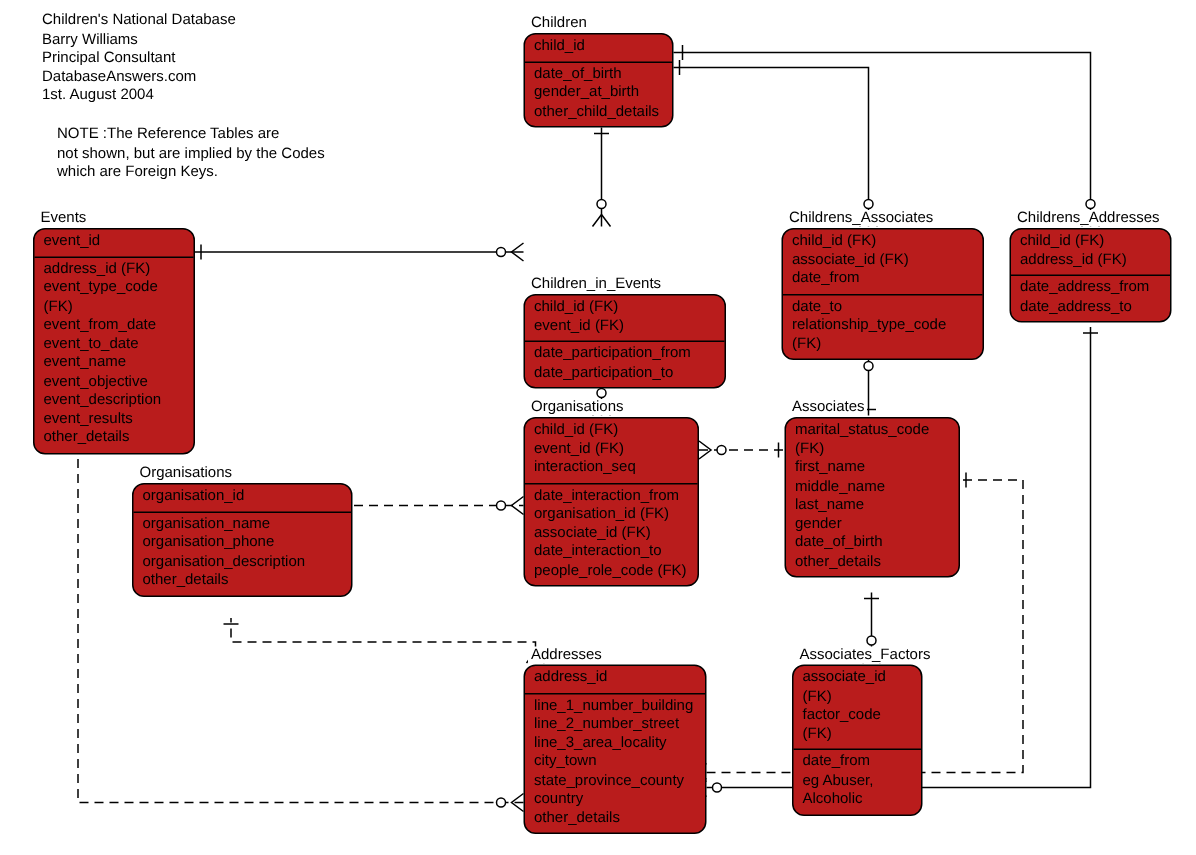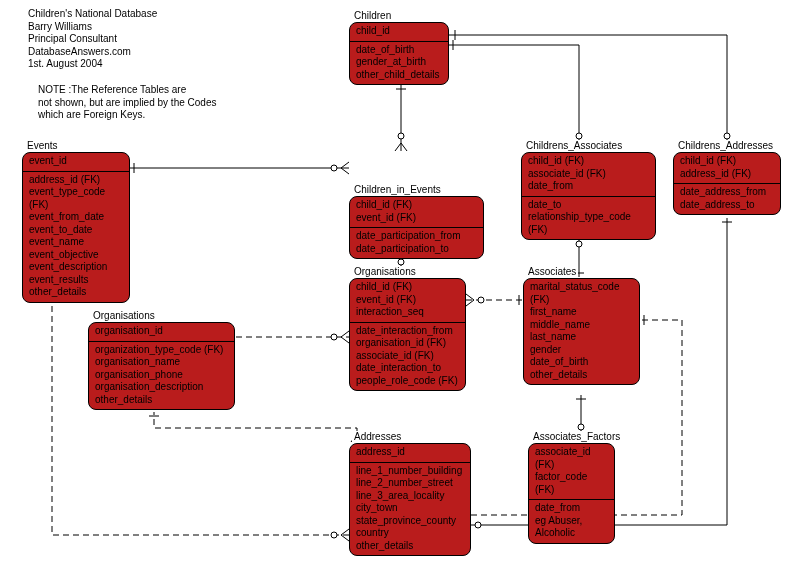--- a/index.html
+++ b/index.html
@@ -236,21 +236,20 @@
     <div>other_details</div>
   </div>
 </div>
 
 <div class="entity" style="left:88px; top:322px; width:147px;">
   <div class="title">Organisations</div>
   <div class="section">
     <div>organisation_id</div>
   </div>
   <div class="section">
-    <div>organization_type_code (FK)</div>
     <div>organisation_name</div>
     <div>organisation_phone</div>
     <div>organisation_description</div>
     <div>other_details</div>
   </div>
 </div>
 
 <div class="entity" style="left:349px; top:443px; width:122px;">
   <div class="title">Addresses</div>
   <div class="section">

